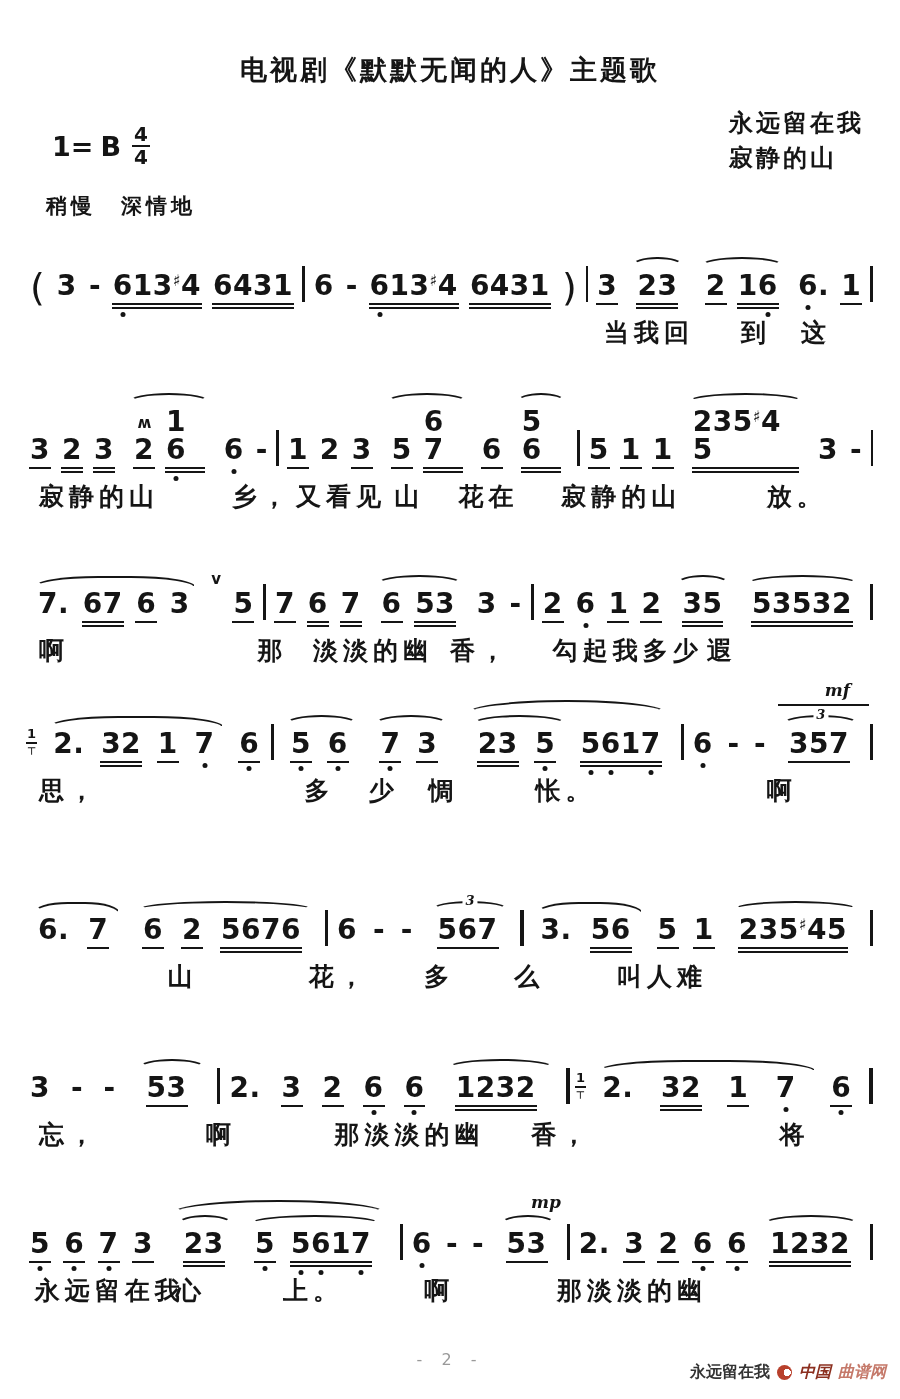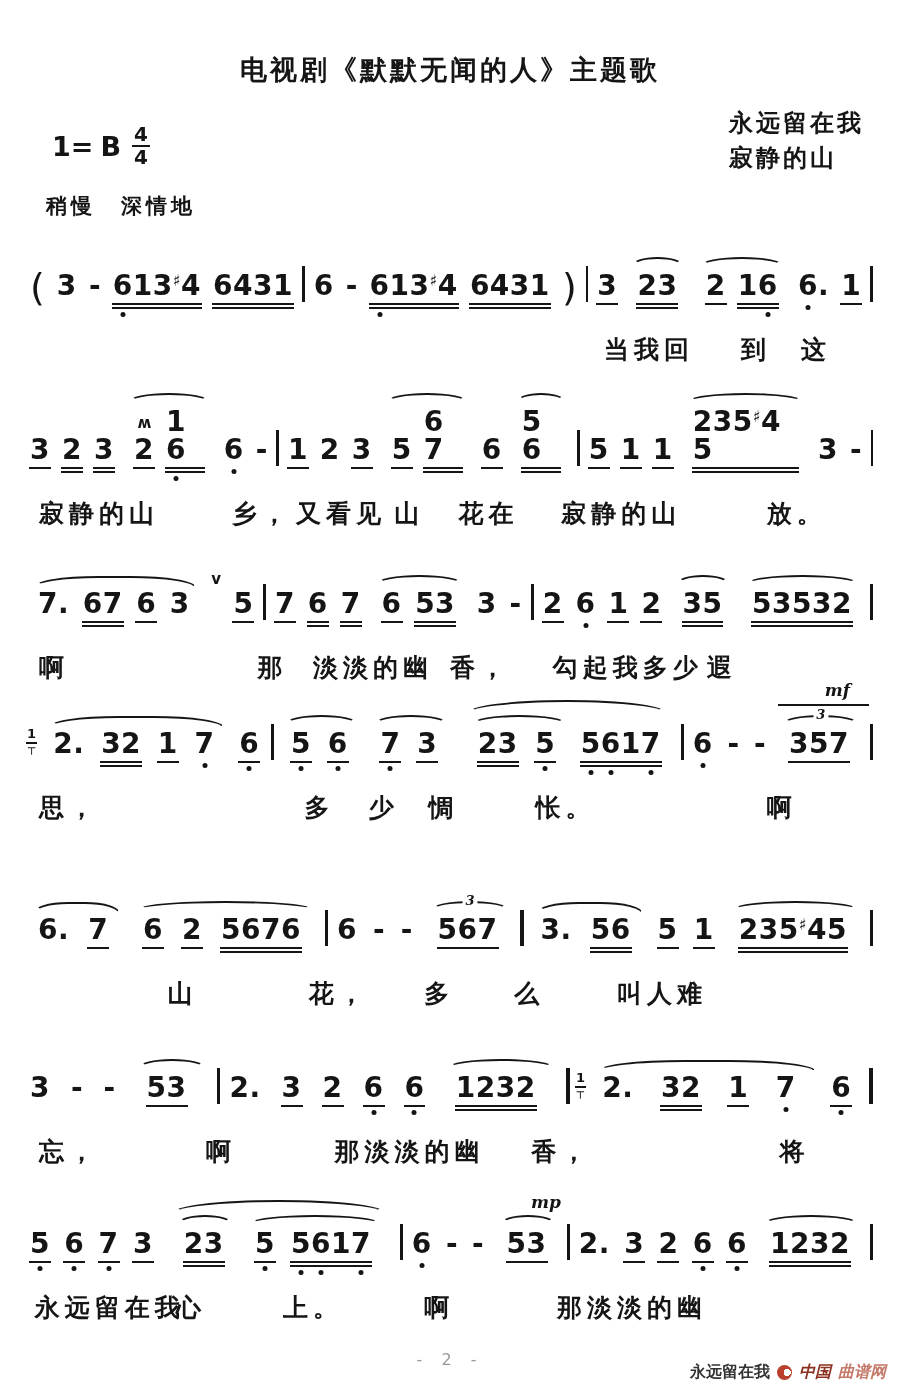--- a/index.html
+++ b/index.html
@@ -17,21 +17,21 @@
   .frac .num{border-bottom:2.5px solid #151515;padding:0 2px;}
   .voice{position:absolute;top:134px;left:0;right:0;text-align:center;
          font:bold 25px "Liberation Sans",sans-serif;letter-spacing:2px;}
   .credits{position:absolute;top:106px;right:36px;font:bold 24px "Liberation Sans",sans-serif;
            line-height:1.45;letter-spacing:3px;}
   .tempo{position:absolute;top:192px;left:46px;font:bold 21px "Liberation Sans",sans-serif;letter-spacing:4px;}
   
   .music-line{position:absolute;left:22px;right:22px;}
   .ml1{top:228px}.ml2{top:392px}.ml3{top:546px}.ml4{top:686px}.ml5{top:872px}.ml6{top:1030px}.ml7{top:1186px}
   .notes{display:flex;align-items:flex-end;justify-content:space-between;height:82px;padding:0 2px;}
-  .lyrics{position:relative;height:34px;margin-top:23px;}
+  .lyrics{position:relative;height:34px;margin-top:6px;}
   .lyr{position:absolute;top:0;font:bold 25px "Liberation Sans",sans-serif;letter-spacing:5px;white-space:nowrap;}
   .tok{margin:0 6px;}
   .n{font:bold 28px "DejaVu Sans",sans-serif;position:relative;padding-bottom:10px;line-height:1;}
   .nt{position:relative;display:inline-block;line-height:1;}
   .u1 .nt::before,.u2 .nt::before{content:"";position:absolute;left:-1px;right:-1px;bottom:-5px;height:2.5px;background:#151515;}
   .u2 .nt::after{content:"";position:absolute;left:-1px;right:-1px;bottom:-9px;height:2.5px;background:#151515;}
   .ch{display:inline-block;position:relative;letter-spacing:.5px;}
   .ch.sharp{font-size:16px;transform:translateY(-9px);}
   .lowdot{position:absolute;left:50%;transform:translateX(-50%);width:5px;height:5px;border-radius:50%;background:#151515;}
   .u0 .lowdot{bottom:-10px}.u1 .lowdot{bottom:-13px}.u2 .lowdot{bottom:-17px}

